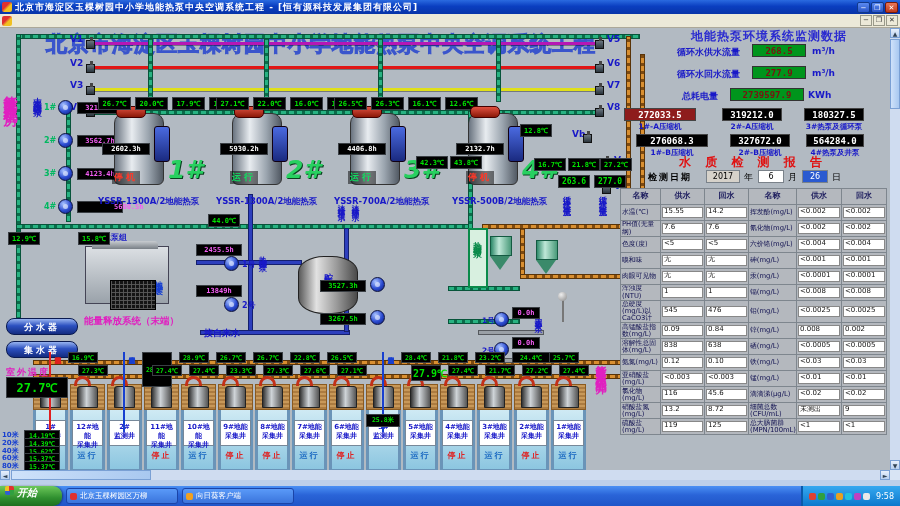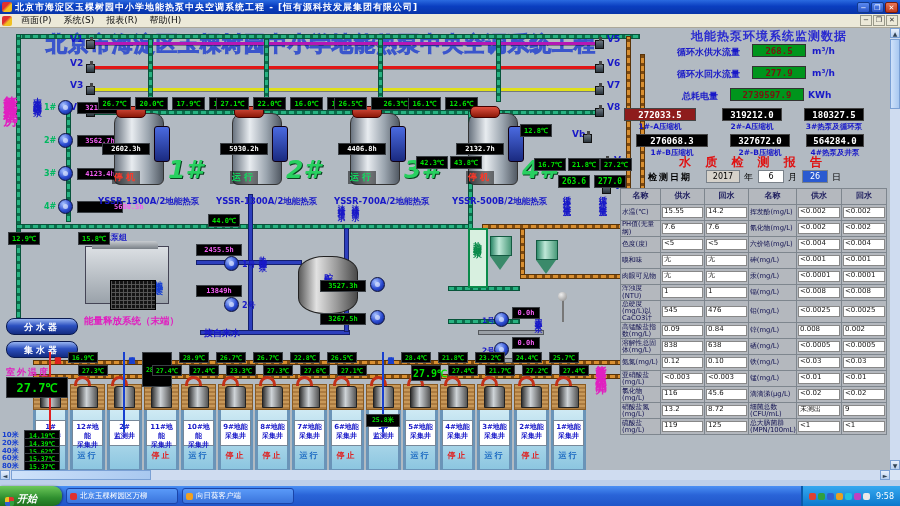--- a/index.html
+++ b/index.html
@@ -91,21 +91,21 @@
   table.wq td.hd{font-weight:bold;font-size:8px;text-align:center;color:#202060;}
   table.wq td .vbox{background:#fff;border:1px solid #888;height:11px;font-size:7px;color:#111;padding:0 1px;overflow:hidden;white-space:nowrap;}
   
   .vscroll{position:absolute;left:890px;top:28px;width:10px;height:442px;background:#cfdcf0;z-index:20;}
   .hscroll{position:absolute;left:0;top:470px;width:890px;height:10px;background:#cfdcf0;z-index:20;}
   .sarr{position:absolute;width:10px;height:10px;background:linear-gradient(180deg,#e8f0fc,#b8d0f0);border:1px solid #7aa0d4;color:#345;font-size:6px;line-height:9px;text-align:center;}
   .thumb{position:absolute;background:linear-gradient(90deg,#cfe2fa,#a8c8f0);border:1px solid #7aa0d4;}
   .corner{position:absolute;left:890px;top:470px;width:10px;height:10px;background:#d8e4f4;z-index:20;}
   .gap{position:absolute;left:0;top:480px;width:900px;height:6px;background:#bdd0ea;}
   .taskbar{position:absolute;left:0;top:486px;width:900px;height:20px;background:linear-gradient(180deg,#4a90f4,#2a64d8 45%,#1f55c8);z-index:30;display:flex;align-items:center;}
-  .startbtn{width:62px;height:20px;background:linear-gradient(180deg,#6cc85a,#2f8f2f 60%,#1f701f);border-radius:0 9px 9px 0;color:#fff;font:bold italic 10px "DejaVu Sans",sans-serif;display:flex;align-items:flex-end;padding-left:5px;box-shadow:1px 0 2px rgba(0,0,0,.4);}
+  .startbtn{width:62px;height:20px;background:linear-gradient(180deg,#6cc85a,#2f8f2f 60%,#1f701f);border-radius:0 9px 9px 0;color:#fff;font:bold italic 10px "DejaVu Sans",sans-serif;display:flex;align-items:flex-start;padding-left:5px;box-shadow:1px 0 2px rgba(0,0,0,.4);}
   .flag{width:9px;height:9px;margin-right:3px;background:conic-gradient(#e03030 0 25%,#30a040 0 50%,#3060d0 0 75%,#f0c020 0);border-radius:2px;}
   .task{width:112px;height:16px;margin-left:4px;background:linear-gradient(180deg,#5a9af8,#3a74dc);border:1px solid #1a44a8;border-radius:3px;color:#fff;font-size:7.5px;display:flex;align-items:center;padding:0 3px;white-space:nowrap;overflow:hidden;}
   .task .dot{width:7px;height:7px;border-radius:2px;margin-right:3px;flex:none;}
   .tray{margin-left:auto;height:20px;background:linear-gradient(180deg,#35a8f0,#0c78cc);border-left:2px solid #0a5aaa;display:flex;align-items:center;padding:0 6px;}
   .ticon{width:7px;height:7px;border-radius:2px;margin-right:2px;}
   .clock{color:#fff;font-size:8px;margin-left:4px;}
 </style>
 </head>
 <body>
 
@@ -114,21 +114,20 @@
   <div class="titlebar">
     <span class="appico"></span>
     <span class="ttl">北京市海淀区玉棵树园中小学地能热泵中央空调系统工程 - [恒有源科技发展集团有限公司]</span>
     <span class="wbtn">−</span>
     <span class="wbtn">❐</span>
     <span class="wbtn close">✕</span>
   </div>
 
   <div class="menubar">
     <span class="appico"></span>
-    <span id="menus"><span class="menu-item">画面(P)</span><span class="menu-item">系统(S)</span><span class="menu-item">报表(R)</span><span class="menu-item">帮助(H)</span></span>
     <span class="mdibtns">
       <span class="mbtn">−</span>
       <span class="mbtn">❐</span>
       <span class="mbtn">✕</span>
     </span>
   </div>
 
   <div id="scada">
     <div class="banner">北京市海淀区玉棵树园中小学地能热泵中央空调系统工程</div>
     <div id="pipes">
@@ -266,21 +265,21 @@
           <div class="disp" style="left: 74px; top: 0px; width: 33px; text-align: center;">16.0℃</div>
           <div class="disp" style="left: 111px; top: 0px; width: 33px; text-align: center;">10.7℃</div>
           <div class="hpv"></div>
           <div class="disp" style="left: 4px; top: 46px; width: 48px; color: rgb(255, 255, 255); text-align: center;">5930.2h</div>
           <div class="hpstatus run">运行</div>
           <div class="hpnum">2#</div>
           <div class="hpmodel">YSSR-1300A/2地能热泵</div>
         </div>
         <div class="hp" style="left: 334px;">
           <div class="disp" style="left: 0px; top: 0px; width: 33px; text-align: center;">26.5℃</div>
-          <div class="disp" style="left: 37px; top: 0px; width: 49px; text-align: center;">26.3℃</div>
+          <div class="disp" style="left: 37px; top: 0px; width: 33px; text-align: center;">26.3℃</div>
           <div class="disp" style="left: 74px; top: 0px; width: 33px; text-align: center;">16.1℃</div>
           <div class="disp" style="left: 111px; top: 0px; width: 33px; text-align: center;">12.6℃</div>
           <div class="hpv"></div>
           <div class="disp" style="left: 4px; top: 46px; width: 48px; color: rgb(255, 255, 255); text-align: center;">4406.8h</div>
           <div class="hpstatus run">运行</div>
           <div class="hpnum">3#</div>
           <div class="hpmodel">YSSR-700A/2地能热泵</div>
         </div>
         <div class="hp" style="left: 452px;">
           <div class="hpv"></div>
@@ -444,21 +443,21 @@
           <div class="disp" style="left: -2px; top: 0px; width: 30px; font-size: 6.5px; padding: 0px 1px; text-align: center;">23.2℃</div>
           <div class="disp" style="left: 8px; top: 13px; width: 30px; font-size: 6.5px; padding: 0px 1px; text-align: center;">21.7℃</div>
           <div class="soil"></div>
           <div class="hose"></div>
           <div class="wh"></div>
           <div class="water"></div>
           <div class="wname">3#地能<br>采集井</div>
           <div class="wstat run">运行</div>
         </div>
         <div class="well" style="left: 514px;">
-          <div class="disp" style="left: -2px; top: 0px; width: 30px; font-size: 6.5px; padding: 0px 1px; text-align: center;">24.4℃</div>
+          <div class="disp" style="left: -2px; top: 0px; width: 38px; font-size: 6.5px; padding: 0px 1px; text-align: center;">24.4℃</div>
           <div class="disp" style="left: 8px; top: 13px; width: 30px; font-size: 6.5px; padding: 0px 1px; text-align: center;">27.2℃</div>
           <div class="soil"></div>
           <div class="hose"></div>
           <div class="wh"></div>
           <div class="water"></div>
           <div class="wname">2#地能<br>采集井</div>
           <div class="wstat stop">停止</div>
         </div>
         <div class="well" style="left: 551px;">
           <div class="disp" style="left: -2px; top: 0px; width: 30px; font-size: 6.5px; padding: 0px 1px; text-align: center;">25.7℃</div>

